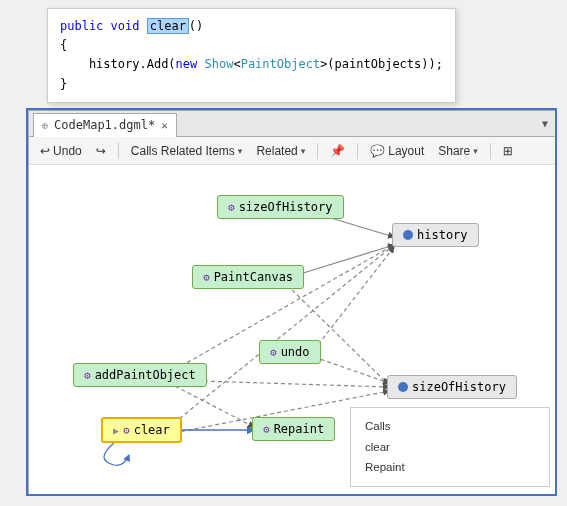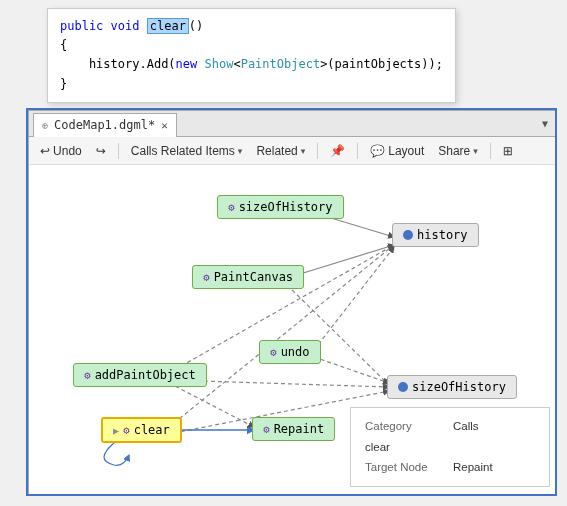--- a/index.html
+++ b/index.html
@@ -351,25 +351,23 @@
       <span>clear</span>
     </div>
 
     <div class="node node-green" style="left:223px;top:252px;">
       <span class="icon-purple node-icon">⚙</span>
       <span>Repaint</span>
     </div>
 
     <div class="info-box">
       <div class="info-row">
-        <span class="info-label">Category</span>
         <span class="info-value">Calls</span>
       </div>
       <div class="info-row">
         <span class="info-value">clear</span>
       </div>
       <div class="info-row">
-        <span class="info-label">Target Node</span>
         <span class="info-value">Repaint</span>
       </div>
     </div>
   </div>
 </div>
 
 </body></html>

